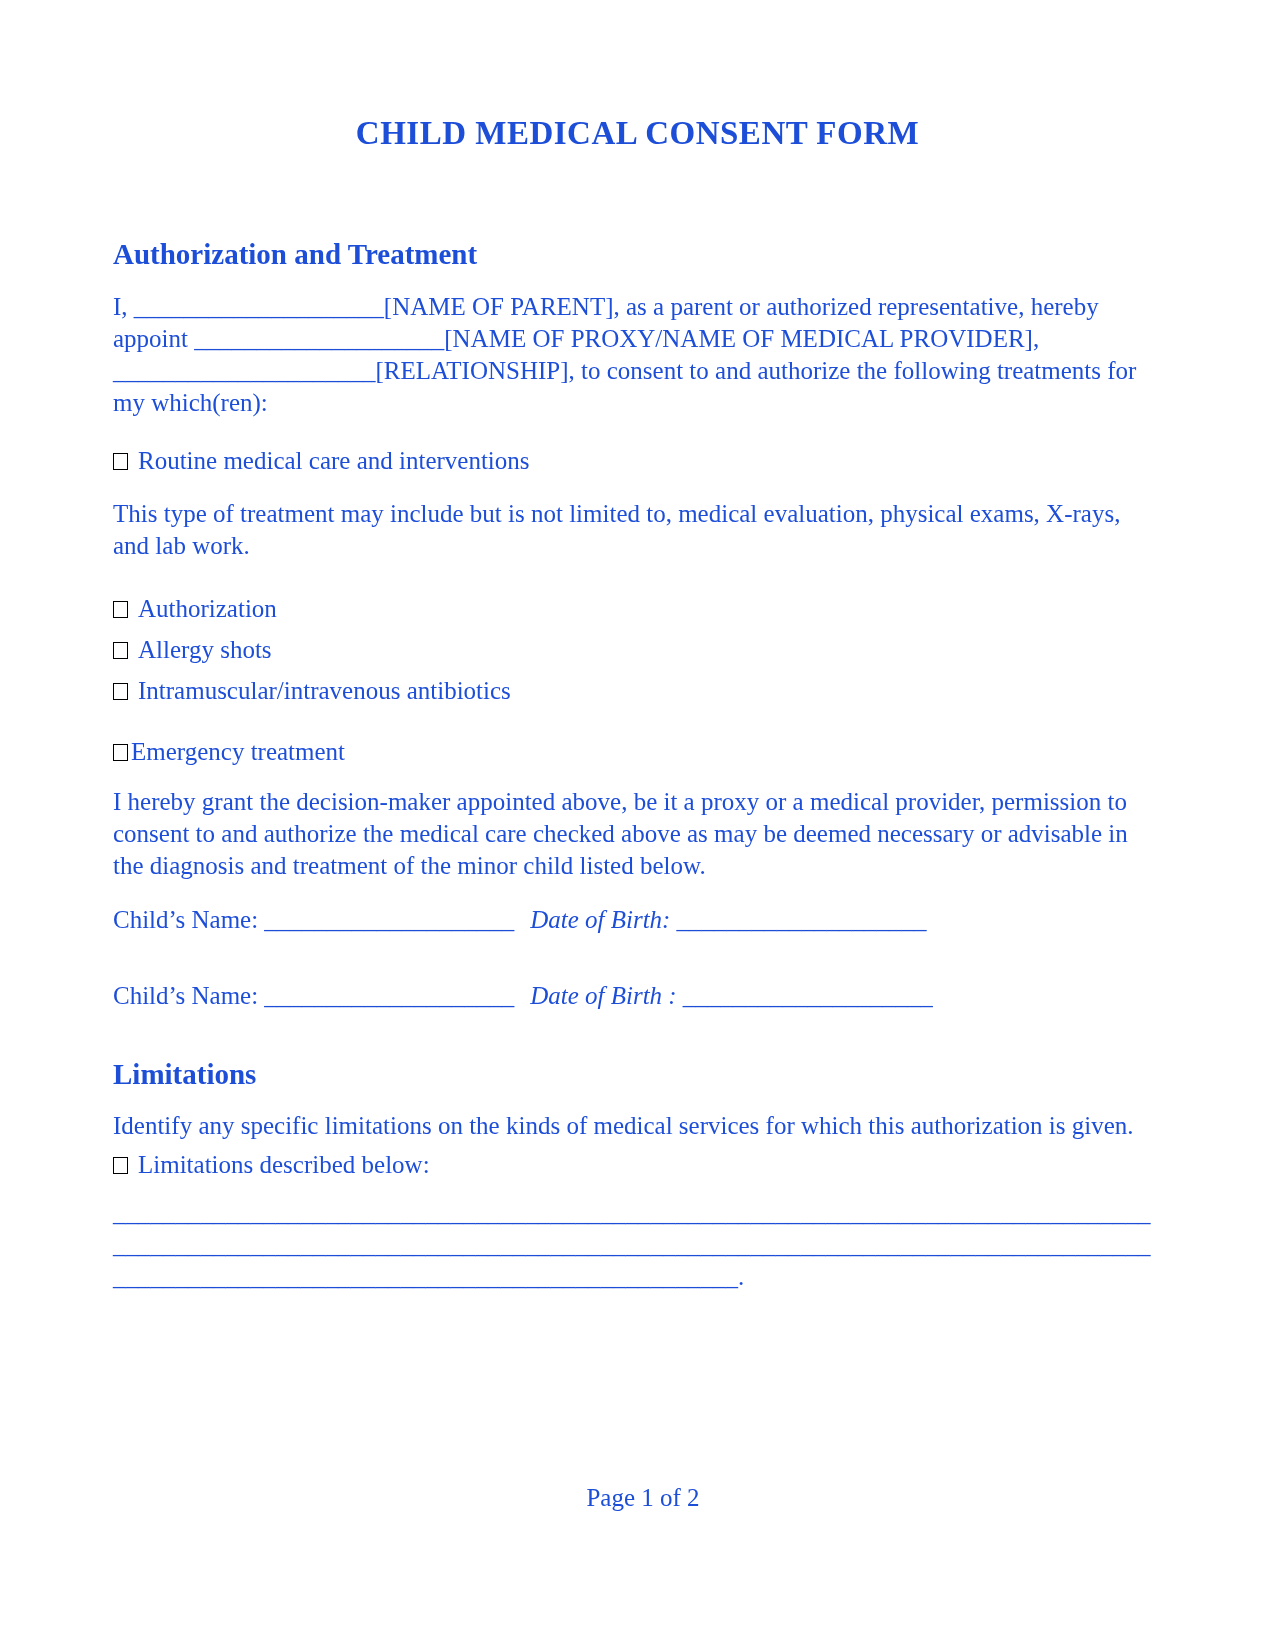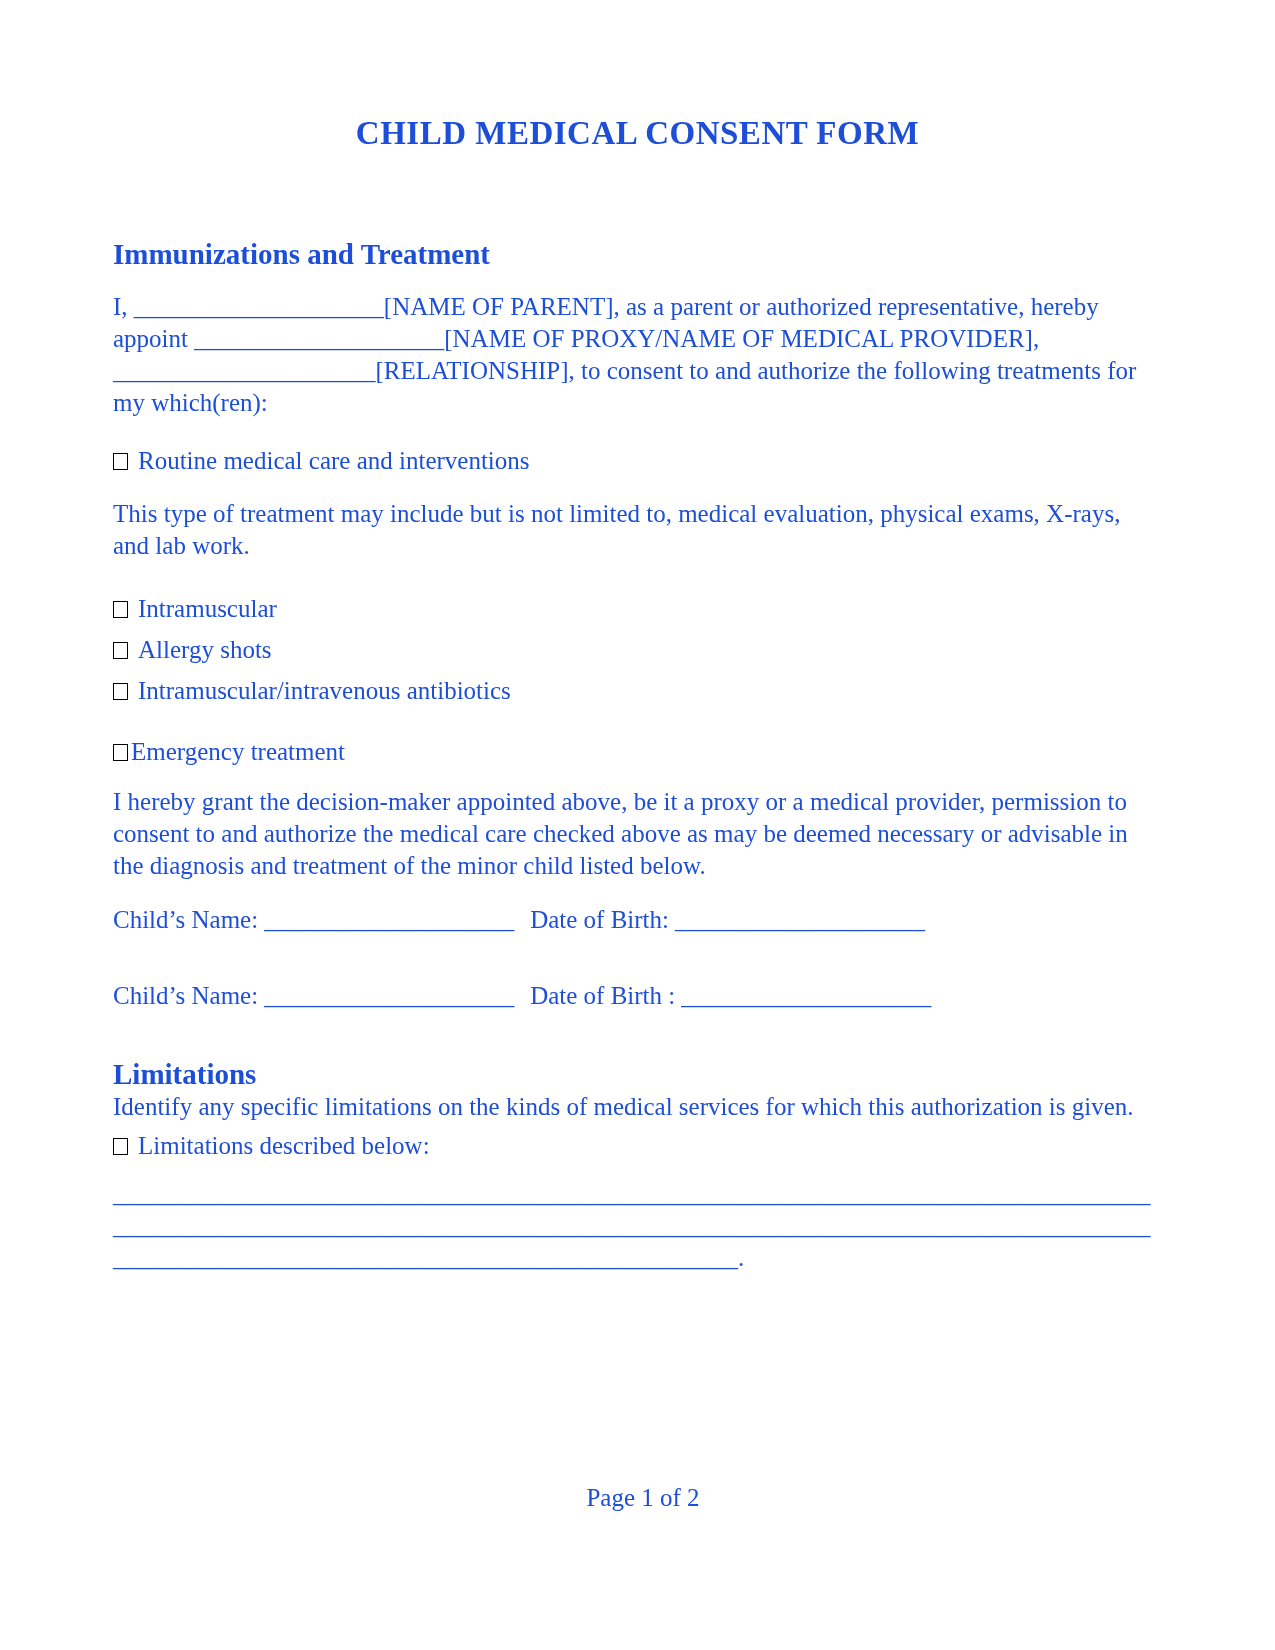--- a/index.html
+++ b/index.html
@@ -34,74 +34,74 @@
   .mt-routine        { margin-top: 26px; }
   .mt-note           { margin-top: 21px; }
   .mt-other-label    { margin-top: 24px; }
   .mt-opt-first      { margin-top: 31px; }
   .mt-opt            { margin-top: 9px;  }
   .mt-emergency      { margin-top: 29px; }
   .mt-grant          { margin-top: 18px; }
   .mt-child-1        { margin-top: 22px; }
   .mt-child-2        { margin-top: 44px; }
   .mt-lim-heading    { margin-top: 45px; }
-  .mt-instruction    { }
+  .mt-instruction    { margin-top: 19px; }
   .mt-none           { margin-top: 35px; }
   .mt-desc           { margin-top: 7px;  }
   .mt-blanks         { margin-top: 16px; }
   .checkbox {
     display: inline-block;
     width: 15px;
     height: 17px;
     border: 1.5px solid #000000;
     vertical-align: -1px;
     margin-right: 10px;
   }
   .checkbox.tight { margin-right: 3px; }
   .child-row .blank     { margin-left: 6px; }
-  .child-row .dob-label { margin-left: 16px; }
+  .child-row .dob-label { margin-left: 16px; font-style: italic; }
   .blank-line { white-space: nowrap; }
   .footer {
     position: absolute;
     left: 11px;
     right: 0;
     top: 1483px;
     text-align: center;
     font-size: 25px;
     line-height: 30px;
   }
 </style>
 </head>
 <body>
 
 <div class="page">
 
   <h1 class="title">CHILD MEDICAL CONSENT FORM</h1>
 
-  <h2 class="section-heading mt-auth-heading">Immunizations and Treatment</h2>
+  <h2 class="section-heading mt-auth-heading">Authorization and Treatment</h2>
 
   <div class="para mt-intro">
     <div class="line">I, ____________________[NAME OF PARENT], as a parent or authorized representative, hereby</div>
     <div class="line">appoint ____________________[NAME OF PROXY/NAME OF MEDICAL PROVIDER],</div>
     <div class="line">_____________________[RELATIONSHIP], to consent to and authorize the following treatments for</div>
     <div class="line">my which(ren):</div>
   </div>
 
   <div class="cb-row mt-routine">
     <span class="checkbox"></span><span>Routine medical care and interventions</span>
   </div>
 
   <div class="para mt-note">
     <div class="line">This type of treatment may include but is not limited to, medical evaluation, physical exams, X-rays,</div>
     <div class="line">and lab work.</div>
   </div>
 
 
   <div class="cb-row mt-opt-first">
-    <span class="checkbox"></span><span>Intramuscular</span>
+    <span class="checkbox"></span><span>Authorization</span>
   </div>
   <div class="cb-row mt-opt">
     <span class="checkbox"></span><span>Allergy shots</span>
   </div>
   <div class="cb-row mt-opt">
     <span class="checkbox"></span><span>Intramuscular/intravenous antibiotics</span>
   </div>
 
   <div class="cb-row mt-emergency">
     <span class="checkbox tight"></span><span>Emergency treatment</span>

